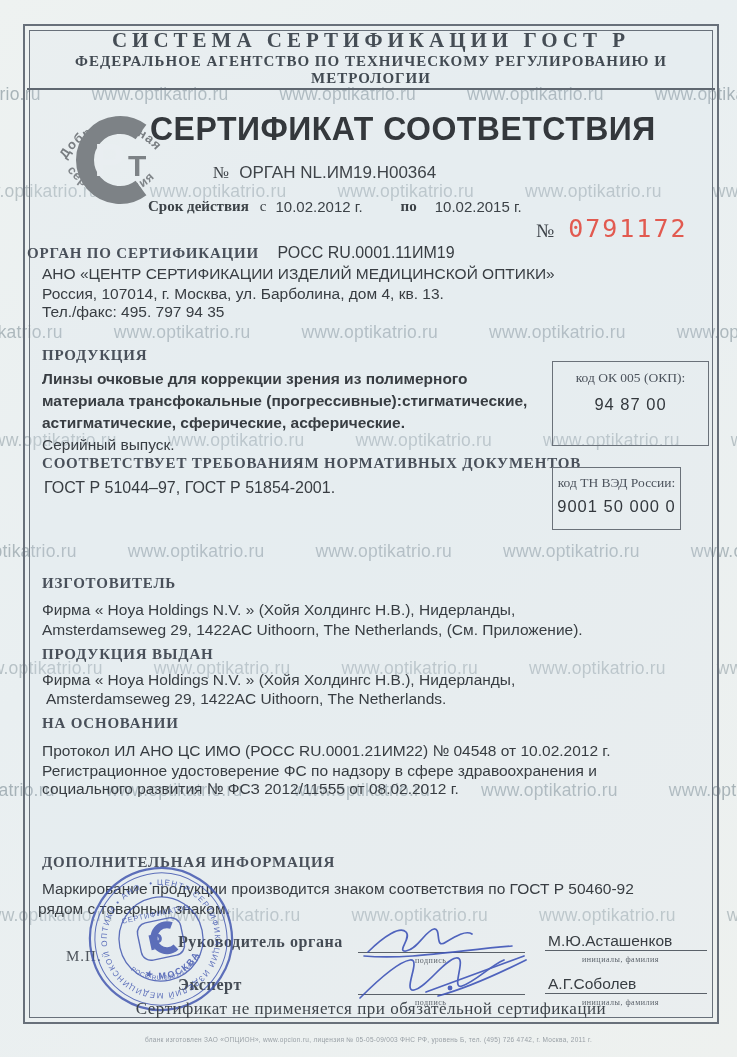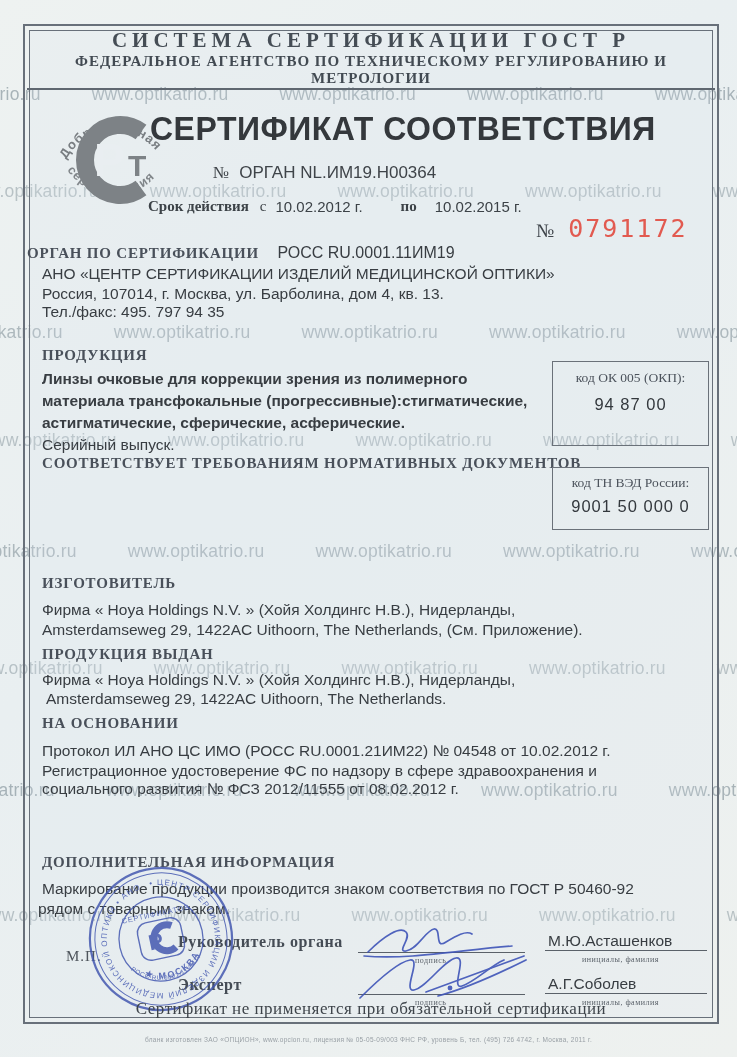--- a/index.html
+++ b/index.html
@@ -139,22 +139,23 @@
   <div class="abs body-line bold" style="left:42px;top:414px;">астигматические, сферические, асферические.</div>
   <div class="abs body-line bold" style="left:42px;top:392px;">материала  трансфокальные (прогрессивные):стигматические,</div>
   <div class="abs body-line" style="left:42px;top:436px;">Серийный выпуск.</div>
 
   <div class="codebox" style="left:552px;top:361px;width:157px;height:85px;">
     <div class="cb-label">код ОК 005 (ОКП):</div>
     <div class="cb-value">94 87 00</div>
   </div>
 
   <div class="abs serifhead" style="left:42px;top:455px;">СООТВЕТСТВУЕТ ТРЕБОВАНИЯМ НОРМАТИВНЫХ ДОКУМЕНТОВ</div>
-
-  <div class="codebox" style="left:552px;top:467px;width:157px;height:63px;">
+  <div class="abs body-line" style="left:44px;top:479px;font-size:16px;">ГОСТ Р 51044–97, ГОСТ Р 51854-2001.</div>
+
+  <div class="codebox" style="left:552px;top:467px;width:129px;height:63px;">
     <div class="cb-label" style="margin-top:7px;">код ТН ВЭД России:</div>
     <div class="cb-value" style="margin-top:6px;">9001 50 000 0</div>
   </div>
 
   <div class="abs serifhead" style="left:42px;top:575px;">ИЗГОТОВИТЕЛЬ</div>
   <div class="abs body-line" style="left:42px;top:601px;">Фирма   « Hoya Holdings N.V. » (Хойя Холдингс Н.В.), Нидерланды,</div>
   <div class="abs body-line" style="left:42px;top:621px;">Amsterdamseweg 29, 1422AC Uithoorn, The Netherlands, (См. Приложение).</div>
 
   <div class="abs serifhead" style="left:42px;top:646px;">ПРОДУКЦИЯ ВЫДАН</div>
   <div class="abs body-line" style="left:42px;top:671px;">Фирма « Hoya Holdings N.V. » (Хойя Холдингс Н.В.), Нидерланды,</div>

